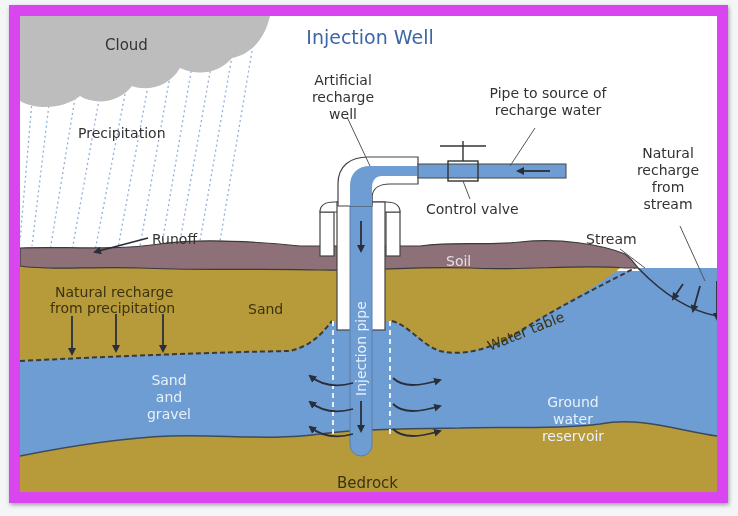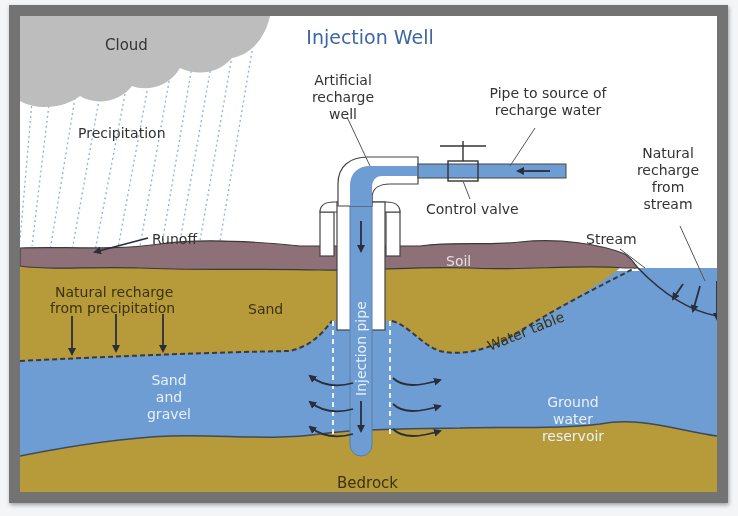--- a/index.html
+++ b/index.html
@@ -1,19 +1,19 @@
 <!DOCTYPE html>
 <html><head>
   <meta charset="utf-8">
   <style>
     html, body { margin: 0; padding: 0; background: #f4f5f6; }
     body { width: 738px; height: 516px; position: relative; overflow: hidden;
            font-family: "DejaVu Sans", sans-serif; }
     #frame { position: absolute; left: 9px; top: 5px; width: 719px; height: 498px;
-             background: #737373; box-shadow: 1px 2px 4px rgba(0,0,0,0.35); }
+             background: #d946ef; box-shadow: 1px 2px 4px rgba(0,0,0,0.35); }
     #diagram { position: absolute; left: 11px; top: 11px; }
     svg text { font-family: "DejaVu Sans", sans-serif; }
     .lbl { font-size: 14px; fill: #333333; }
     .lbl-w { font-size: 14px; fill: #e8f0fa; }
     .lbl-b { font-size: 14px; fill: #3b3310; }
   </style>
 </head>
 <body>
 
 <div id="frame">

